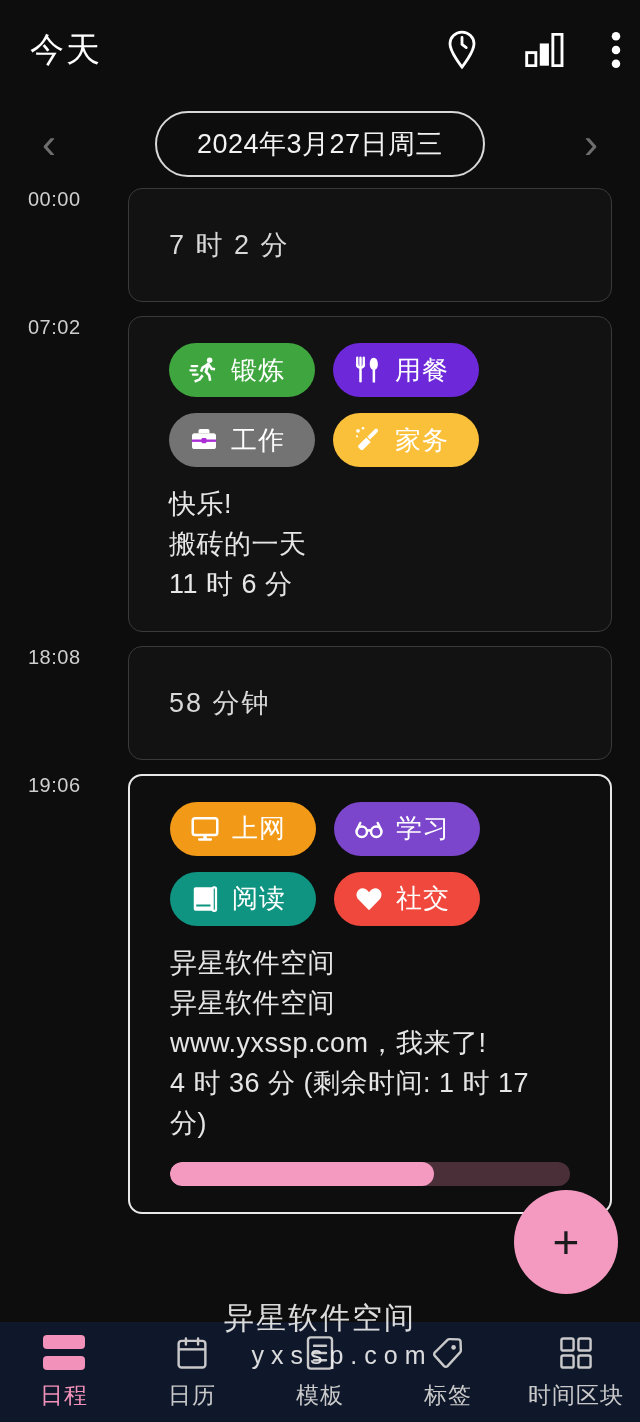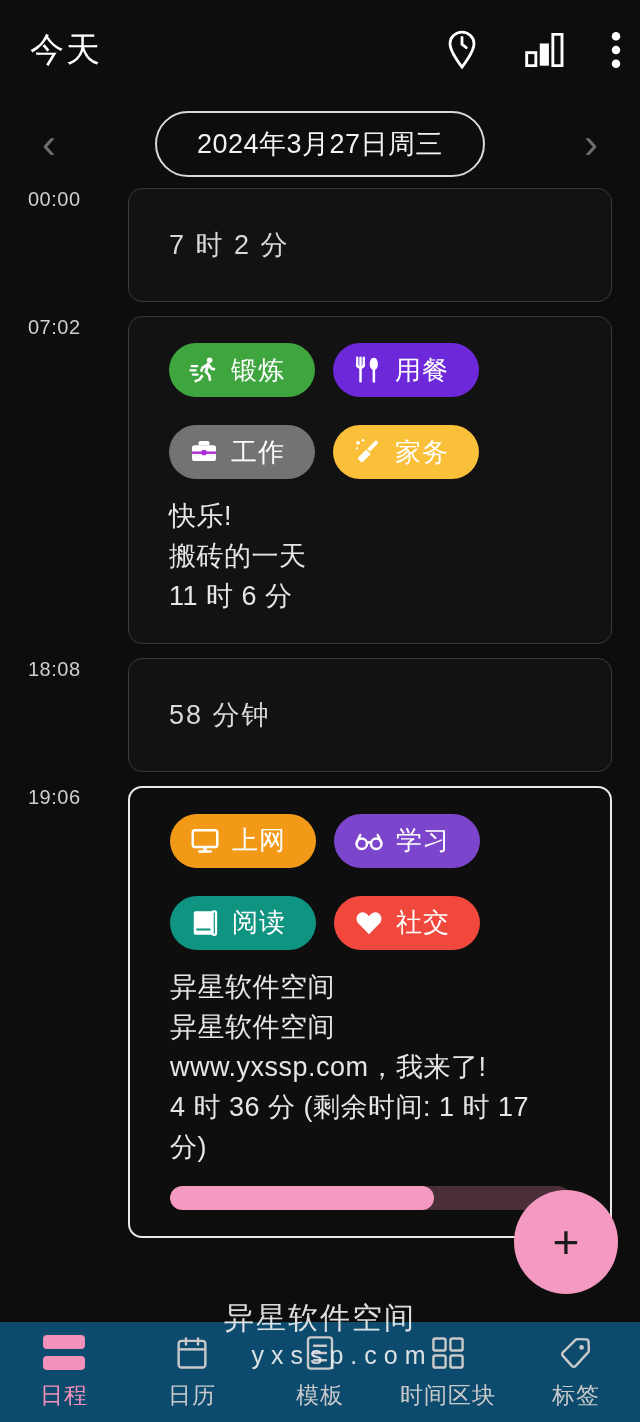--- a/index.html
+++ b/index.html
@@ -90,21 +90,21 @@
   }
   .card.active {
     border: 2px solid #e8e8e8;
     background: #0e0e0e;
   }
   .idle-text { font-size: 27px; color: #d9d9d9; letter-spacing: 2px; }
 
   .chips {
     display: flex;
     flex-wrap: wrap;
-    gap: 28px 18px;
+    gap: 16px 18px;
     margin-bottom: 18px;
   }
   .chip {
     display: flex;
     align-items: center;
     gap: 12px;
     border-radius: 30px;
     height: 54px;
     padding: 0 26px 0 20px;
     width: 146px;
@@ -185,21 +185,21 @@
     opacity: .92;
     margin-top: 2px;
     margin-left: 44px;
   }
 
   
   .bottomnav {
     position: absolute;
     left: 0; bottom: 0;
     width: 640px; height: 100px;
-    background: #0c4a6e;
+    background: #0f172a;
     display: flex;
     align-items: center;
     z-index: 20;
   }
   .navitem {
     flex: 1 1 0;
     display: flex;
     flex-direction: column;
     align-items: center;
     justify-content: center;
@@ -440,34 +440,34 @@
           <rect x="2" y="2" width="20" height="26" rx="2.4" fill="none" stroke="#c9c9c9" stroke-width="2"></rect>
           <path d="M7 9h10M7 15h10M7 21h10" stroke="#c9c9c9" stroke-width="2" stroke-linecap="round"></path>
         </svg>
       </span>
       <span class="nav-label">模板</span>
     </div>
 
     <div class="navitem">
       <span class="nav-ico">
         <svg width="34" height="34" viewBox="0 0 28 28">
+          <path d="M3.2 13.6 13.6 3.2a2.2 2.2 0 0 1 1.6-.65l7.2.25a2 2 0 0 1 1.93 1.93l.25 7.2a2.2 2.2 0 0 1-.65 1.6L13.6 24.8a2 2 0 0 1-2.83 0L3.2 16.4a2 2 0 0 1 0-2.83z" fill="none" stroke="#c9c9c9" stroke-width="2"></path>
+          <circle cx="18.6" cy="9.4" r="1.9" fill="#c9c9c9"></circle>
+        </svg>
+      </span>
+      <span class="nav-label">标签</span>
+    </div>
+
+    <div class="navitem">
+      <span class="nav-ico">
+        <svg width="34" height="34" viewBox="0 0 28 28">
           <rect x="2" y="2" width="10" height="10" rx="1.6" fill="none" stroke="#c9c9c9" stroke-width="2"></rect>
           <rect x="16" y="2" width="10" height="10" rx="1.6" fill="none" stroke="#c9c9c9" stroke-width="2"></rect>
           <rect x="2" y="16" width="10" height="10" rx="1.6" fill="none" stroke="#c9c9c9" stroke-width="2"></rect>
           <rect x="16" y="16" width="10" height="10" rx="1.6" fill="none" stroke="#c9c9c9" stroke-width="2"></rect>
         </svg>
       </span>
       <span class="nav-label">时间区块</span>
     </div>
 
-    <div class="navitem">
-      <span class="nav-ico">
-        <svg width="34" height="34" viewBox="0 0 28 28">
-          <path d="M3.2 13.6 13.6 3.2a2.2 2.2 0 0 1 1.6-.65l7.2.25a2 2 0 0 1 1.93 1.93l.25 7.2a2.2 2.2 0 0 1-.65 1.6L13.6 24.8a2 2 0 0 1-2.83 0L3.2 16.4a2 2 0 0 1 0-2.83z" fill="none" stroke="#c9c9c9" stroke-width="2"></path>
-          <circle cx="18.6" cy="9.4" r="1.9" fill="#c9c9c9"></circle>
-        </svg>
-      </span>
-      <span class="nav-label">标签</span>
-    </div>
-
   </div>
 
 </div>
 
 </body></html>

